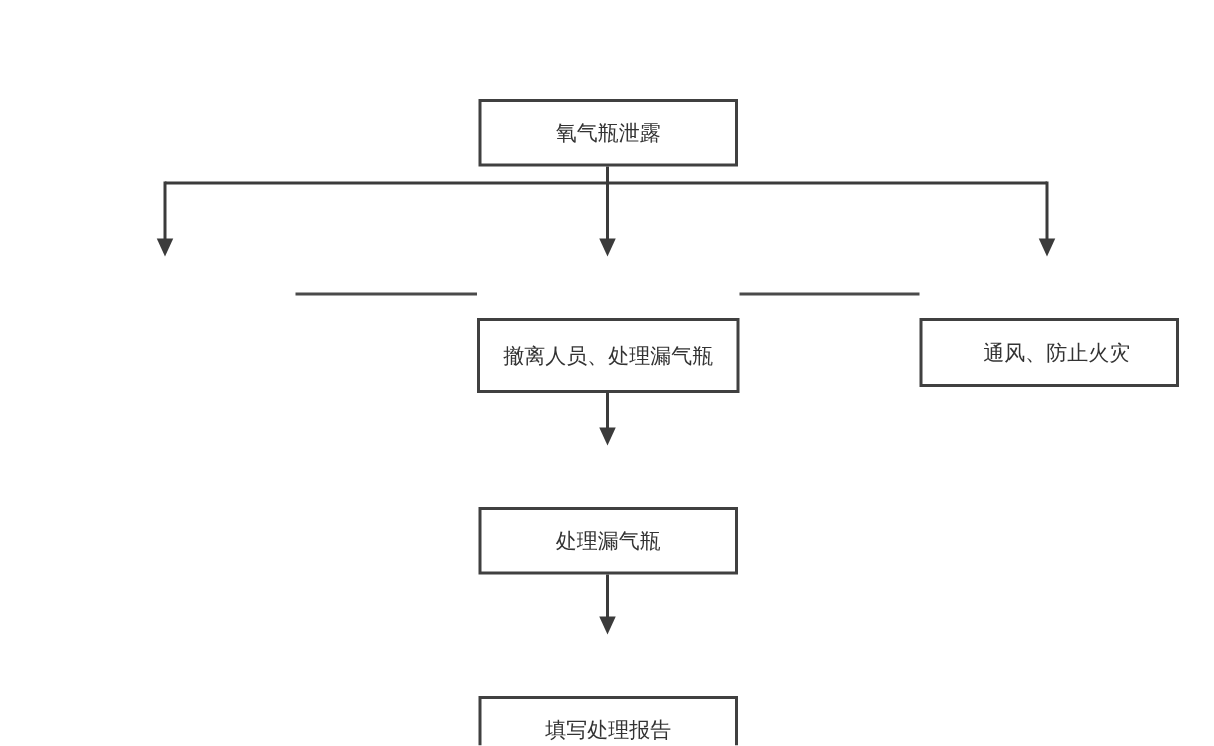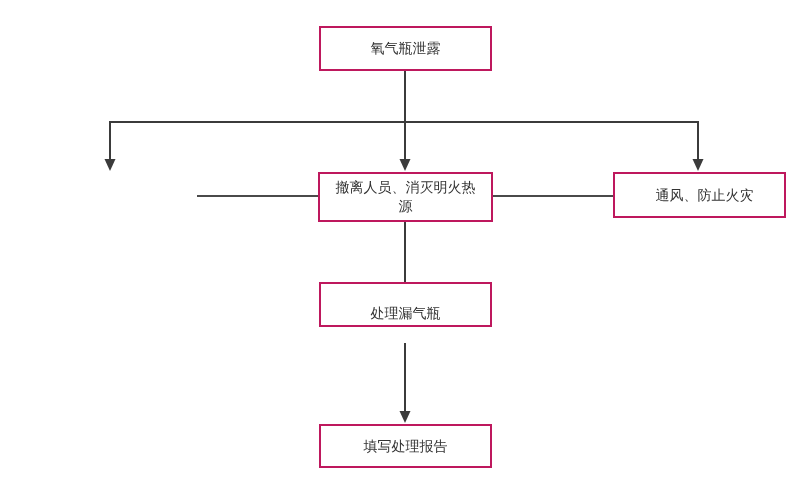--- a/index.html
+++ b/index.html
@@ -19,35 +19,36 @@
     position: absolute;
     left: 0;
     top: 0;
     width: 809px;
     height: 497px;
   }
   .node {
     position: absolute;
     box-sizing: border-box;
     background: #ffffff;
-    border: 2px solid #be185d;
+    border: 2px solid #404040;
     color: #333333;
     font-size: 14px;
     line-height: 19px;
     display: flex;
     align-items: center;
     justify-content: center;
     text-align: center;
     padding: 2px 10px;
+    margin-top: 40px;
   }
   .node-start      { left: 319px; top:  26px; width: 173px; height: 45px; }
   .node-report     { left:  25px; top: 172px; width: 172px; height: 46px; }
   .node-evacuate   { left: 318px; top: 172px; width: 175px; height: 50px; }
   .node-ventilate  { left: 613px; top: 172px; width: 173px; height: 46px; padding-left: 20px; }
-  .node-handle     { left: 319px; top: 282px; width: 173px; height: 45px; align-items: flex-end; }
+  .node-handle     { left: 319px; top: 298px; width: 173px; height: 45px; }
   .node-fillreport { left: 319px; top: 424px; width: 173px; height: 44px; }
 </style>
 </head>
 <body>
 
 <div class="canvas">
 
   <svg class="connectors" viewBox="0 0 809 497" xmlns="http://www.w3.org/2000/svg">
 
     <line x1="405" y1="71" x2="405" y2="161" stroke="#3b3b3b" stroke-width="2"></line>
@@ -70,21 +71,21 @@
     <line x1="405" y1="343" x2="405" y2="413" stroke="#3b3b3b" stroke-width="2"></line>
     <polygon points="405,423 399.5,411 410.5,411" fill="#3b3b3b"></polygon>
   </svg>
 
   <div class="node node-start">
     <span>氧气瓶泄露</span>
   </div>
 
 
   <div class="node node-evacuate">
-    <span>撤离人员、消灭明火热源</span>
+    <span>撤离人员、处理漏气瓶</span>
   </div>
 
   <div class="node node-ventilate">
     <span>通风、防止火灾</span>
   </div>
 
   <div class="node node-handle">
     <span>处理漏气瓶</span>
   </div>
 

